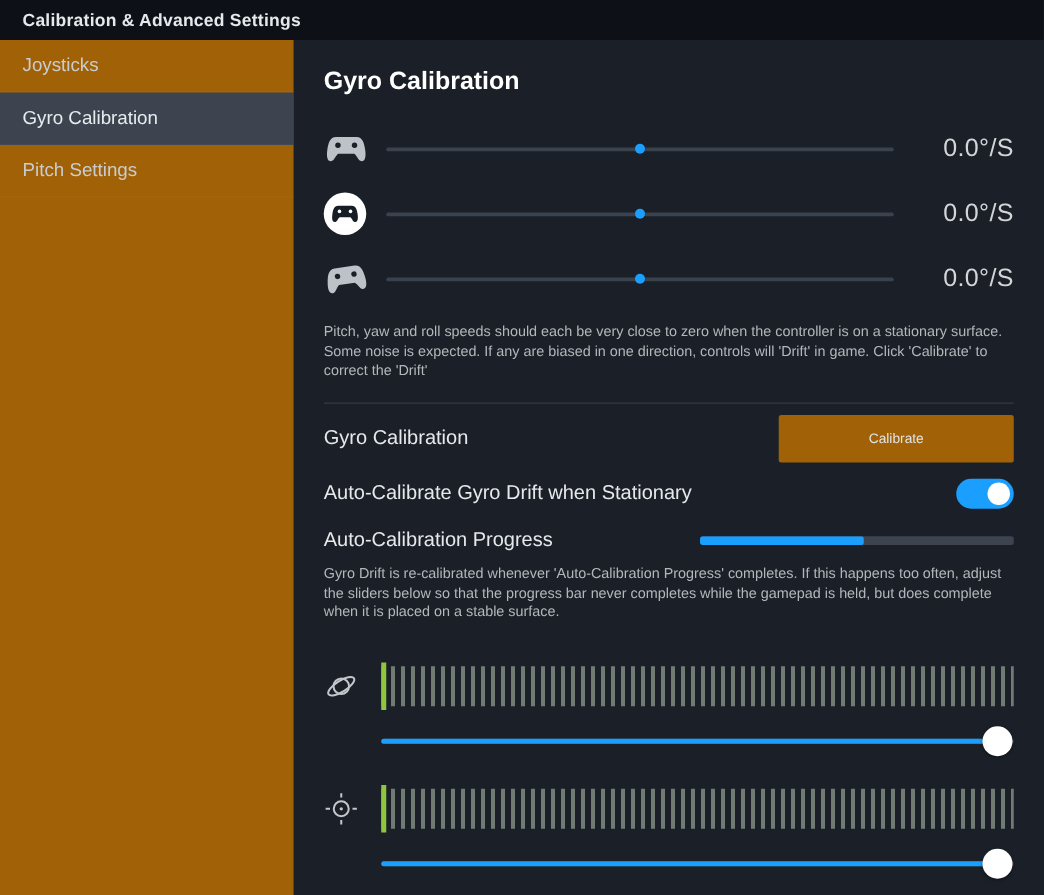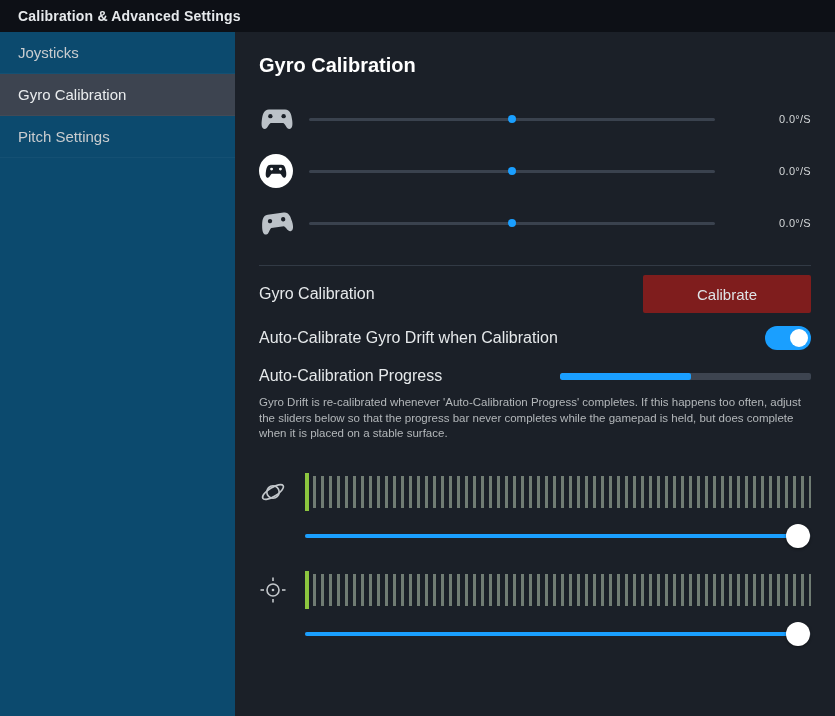--- a/index.html
+++ b/index.html
@@ -7,47 +7,47 @@
     width:835px;height:716px;overflow:hidden;position:relative;
     background:#1b2028;
     font-family:"Liberation Sans","DejaVu Sans",sans-serif;
     -webkit-font-smoothing:antialiased;
   }
   
   .topbar{position:absolute;top:0;left:0;right:0;height:32px;background:#0d1016;
           display:flex;align-items:center;padding-left:18px;z-index:3;}
   .topbar-title{font-size:14px;font-weight:bold;color:#e6e9ec;letter-spacing:.2px;}
   
-  .sidebar{position:absolute;top:32px;left:0;width:235px;bottom:0;background:#0c4a6e;}
+  .sidebar{position:absolute;top:32px;left:0;width:235px;bottom:0;background:#a16207;}
   .side-item{height:41px;display:flex;align-items:center;padding-left:18px;
              font-size:15px;color:#c9cccf;border-bottom:1px solid rgba(255,255,255,0.035);
              cursor:pointer;}
   .side-item.selected{background:#3d4450;color:#e9ecee;}
   
   .main{position:absolute;top:32px;left:235px;right:0;bottom:0;background:#1b2028;
         padding:20px 24px 0 24px;box-sizing:border-box;}
   .page-title{margin:2px 0 16px;font-size:20px;font-weight:bold;color:#ffffff;}
   
   .speed-row{display:flex;align-items:center;height:52px;}
   .speed-icon{width:50px;flex:none;display:flex;align-items:center;color:#bcc2c8;}
   .icon-circle{width:34px;height:34px;border-radius:50%;background:#ffffff;
                display:flex;align-items:center;justify-content:center;color:#171d25;}
   .speed-track{flex:1;height:3px;background:#3a424e;border-radius:2px;position:relative;margin-right:18px;}
   .speed-fill{height:100%;position:relative;}
   .speed-dot{position:absolute;right:-4px;top:50%;transform:translateY(-50%);
              width:8px;height:8px;border-radius:50%;background:#1a9fff;}
-  .speed-value{width:78px;flex:none;text-align:right;font-size:11px;color:#d3d6d8;letter-spacing:.3px;}
+  .speed-value{width:78px;flex:none;text-align:right;font-size:20px;color:#d3d6d8;letter-spacing:.3px;}
   
   .note{margin-top:10px;font-size:11.5px;line-height:1.36;color:#b3b7ba;max-width:558px;}
   .divider{border:none;border-top:1px solid #323a45;margin:16px 0 0;}
   
   .row-between{display:flex;align-items:center;justify-content:space-between;}
   .calibrate-row{margin-top:9px;}
   .row-label{font-size:16px;color:#e6e9eb;}
-  .btn{width:168px;height:38px;background:#7f1d1d;color:#dfe3e6;font-size:15px;
+  .btn{width:188px;height:38px;background:#a16207;color:#dfe3e6;font-size:11px;
        display:flex;align-items:center;justify-content:center;border:none;border-radius:2px;
        cursor:pointer;font-family:inherit;}
   .toggle-row{margin-top:13px;}
   .toggle{width:46px;height:24px;border-radius:12px;background:#1a9fff;position:relative;cursor:pointer;flex:none;}
   .toggle-knob{position:absolute;top:3px;right:3px;width:18px;height:18px;border-radius:50%;background:#fff;}
   .progress-row{margin-top:17px;}
   .progress{width:251px;height:7px;background:#3d4450;border-radius:2px;overflow:hidden;flex:none;}
   .progress-fill{height:100%;background:#1a9fff;border-radius:2px;}
   
   .t-group{display:flex;margin-top:34px;}
@@ -125,30 +125,31 @@
       </svg>
     </span>
     <div class="speed-track">
       <div class="speed-fill" style="width: 50%;">
         <span class="speed-dot"></span>
       </div>
     </div>
     <span class="speed-value">0.0°/S</span>
   </div>
 
+  <div class="note">Pitch, yaw and roll speeds should each be very close to zero when the controller is on a stationary surface. Some noise is expected. If any are biased in one direction, controls will 'Drift' in game. Click 'Calibrate' to correct the 'Drift'</div>
 
   <hr class="divider">
 
   <div class="row-between calibrate-row">
     <span class="row-label">Gyro Calibration</span>
     <button class="btn">Calibrate</button>
   </div>
 
   <div class="row-between toggle-row">
-    <span class="row-label">Auto-Calibrate Gyro Drift when Calibration</span>
+    <span class="row-label">Auto-Calibrate Gyro Drift when Stationary</span>
     <div class="toggle">
       <span class="toggle-knob"></span>
     </div>
   </div>
 
   <div class="row-between progress-row">
     <span class="row-label">Auto-Calibration Progress</span>
     <div class="progress">
       <div class="progress-fill" style="width: 52%;"></div>
     </div>

